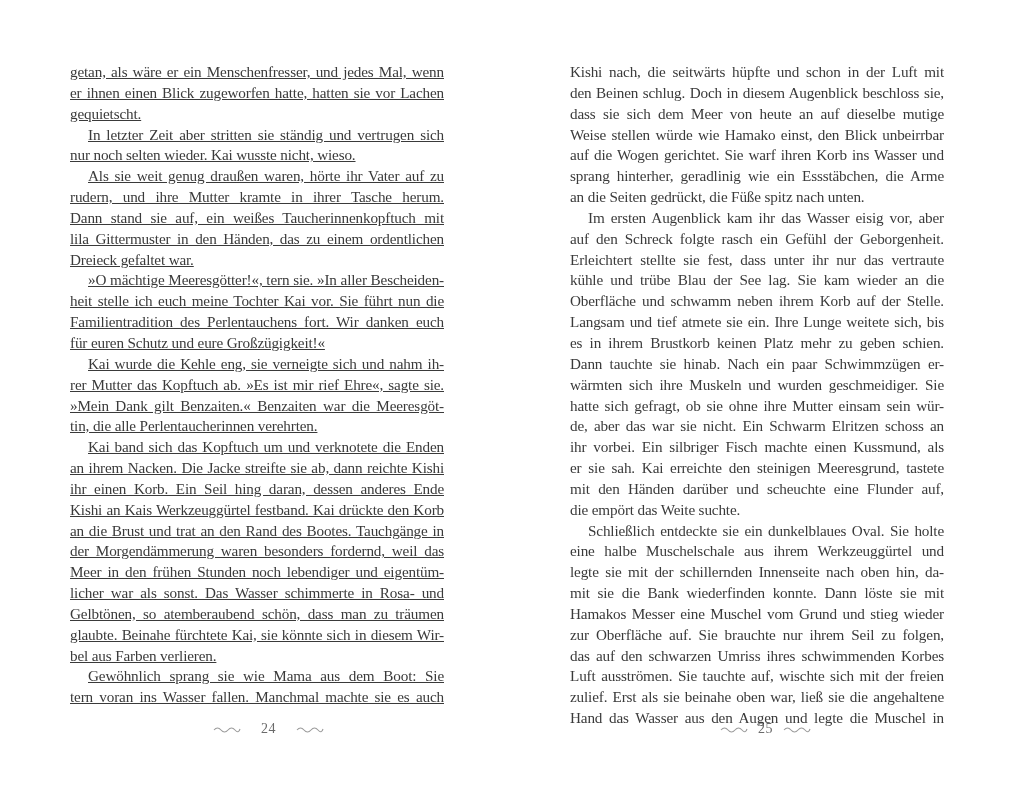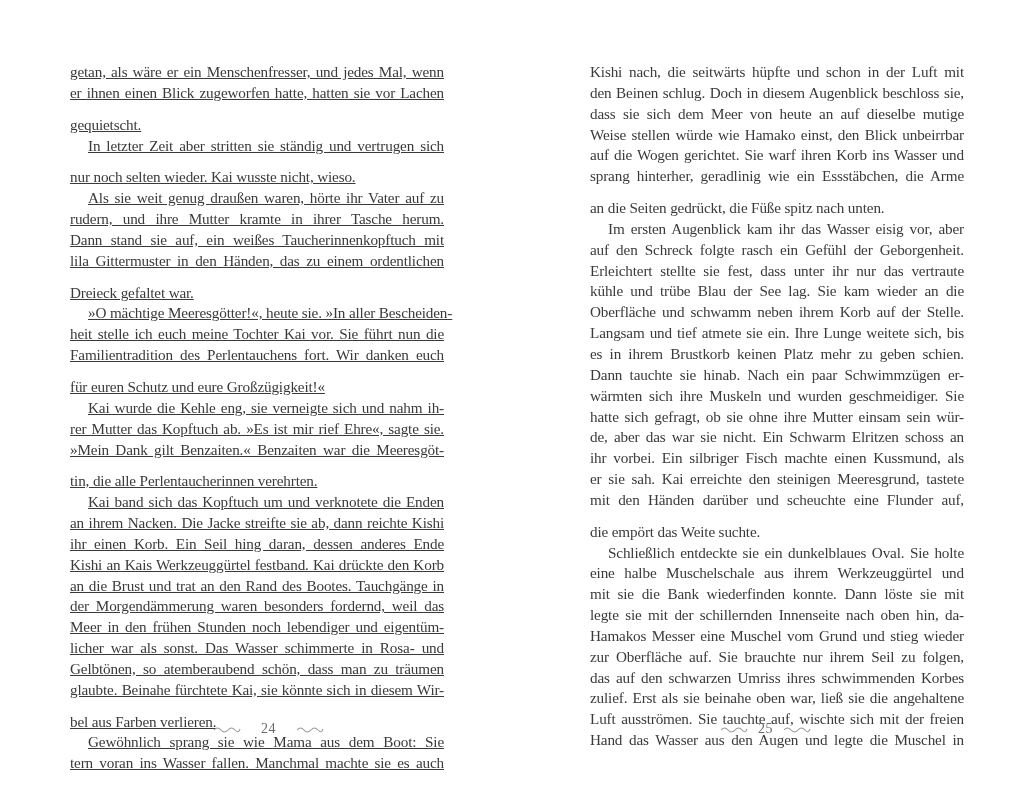--- a/index.html
+++ b/index.html
@@ -14,34 +14,33 @@
       overflow: hidden;
       font-family: "Liberation Serif", "DejaVu Serif", serif;
       color: #3a3a3a;
     }
     .page {
       position: absolute;
       top: 62px;
       width: 374px;
     }
     .page.left { left: 70px; text-decoration: underline; }
-    .page.right { left: 590px; }
+    .page.right { left: 570px; }
     .line {
       display: block;
       height: 20.85px;
       line-height: 20.85px;
       font-size: 15.2px;
       white-space: nowrap;
       text-align: justify;
       text-align-last: justify;
       letter-spacing: -0.15px;
     }
     .line.last {
       text-align-last: left;
-      margin-top: 11px;
     }
     .line.indent {
       text-indent: 18px;
     }
     .folio {
       position: absolute;
       top: 719px;
       height: 20px;
       display: flex;
       align-items: center;
@@ -69,21 +68,21 @@
     <span class="line">getan, als wäre er ein Menschenfresser, und jedes Mal, wenn</span>
     <span class="line">er ihnen einen Blick zugeworfen hatte, hatten sie vor Lachen</span>
     <span class="line last">gequietscht.</span>
     <span class="line indent">In letzter Zeit aber stritten sie ständig und vertrugen sich</span>
     <span class="line last">nur noch selten wieder. Kai wusste nicht, wieso.</span>
     <span class="line indent">Als sie weit genug draußen waren, hörte ihr Vater auf zu</span>
     <span class="line">rudern, und ihre Mutter kramte in ihrer Tasche herum.</span>
     <span class="line">Dann stand sie auf, ein weißes Taucherinnenkopftuch mit</span>
     <span class="line">lila Gittermuster in den Händen, das zu einem ordentlichen</span>
     <span class="line last">Dreieck gefaltet war.</span>
-    <span class="line indent">»O mächtige Meeresgötter!«, heute sie. »In aller Bescheiden-</span>
+    <span class="line indent">»O mächtige Meeresgötter!«, tern sie. »In aller Bescheiden-</span>
     <span class="line">heit stelle ich euch meine Tochter Kai vor. Sie führt nun die</span>
     <span class="line">Familientradition des Perlentauchens fort. Wir danken euch</span>
     <span class="line last">für euren Schutz und eure Großzügigkeit!«</span>
     <span class="line indent">Kai wurde die Kehle eng, sie verneigte sich und nahm ih-</span>
     <span class="line">rer Mutter das Kopftuch ab. »Es ist mir rief Ehre«, sagte sie.</span>
     <span class="line">»Mein Dank gilt Benzaiten.« Benzaiten war die Meeresgöt-</span>
     <span class="line last">tin, die alle Perlentaucherinnen verehrten.</span>
     <span class="line indent">Kai band sich das Kopftuch um und verknotete die Enden</span>
     <span class="line">an ihrem Nacken. Die Jacke streifte sie ab, dann reichte Kishi</span>
     <span class="line">ihr einen Korb. Ein Seil hing daran, dessen anderes Ende</span>
@@ -116,27 +115,27 @@
     <span class="line">Dann tauchte sie hinab. Nach ein paar Schwimmzügen er-</span>
     <span class="line">wärmten sich ihre Muskeln und wurden geschmeidiger. Sie</span>
     <span class="line">hatte sich gefragt, ob sie ohne ihre Mutter einsam sein wür-</span>
     <span class="line">de, aber das war sie nicht. Ein Schwarm Elritzen schoss an</span>
     <span class="line">ihr vorbei. Ein silbriger Fisch machte einen Kussmund, als</span>
     <span class="line">er sie sah. Kai erreichte den steinigen Meeresgrund, tastete</span>
     <span class="line">mit den Händen darüber und scheuchte eine Flunder auf,</span>
     <span class="line last">die empört das Weite suchte.</span>
     <span class="line indent">Schließlich entdeckte sie ein dunkelblaues Oval. Sie holte</span>
     <span class="line">eine halbe Muschelschale aus ihrem Werkzeuggürtel und</span>
+    <span class="line">legte sie mit der schillernden Innenseite nach oben hin, da-</span>
     <span class="line">mit sie die Bank wiederfinden konnte. Dann löste sie mit</span>
-    <span class="line">legte sie mit der schillernden Innenseite nach oben hin, da-</span>
     <span class="line">Hamakos Messer eine Muschel vom Grund und stieg wieder</span>
     <span class="line">zur Oberfläche auf. Sie brauchte nur ihrem Seil zu folgen,</span>
     <span class="line">das auf den schwarzen Umriss ihres schwimmenden Korbes</span>
+    <span class="line">Luft ausströmen. Sie tauchte auf, wischte sich mit der freien</span>
     <span class="line">zulief. Erst als sie beinahe oben war, ließ sie die angehaltene</span>
-    <span class="line">Luft ausströmen. Sie tauchte auf, wischte sich mit der freien</span>
     <span class="line">Hand das Wasser aus den Augen und legte die Muschel in</span>
   </div>
 
 <div class="folio left">
   <svg class="wave" viewBox="0 0 28 8">
     <path d="M1 5 Q4.5 1 8 5 T15 5 T22 5 T27 4" fill="none" stroke="#9a9a9a" stroke-width="1.1"></path>
   </svg>
   <span class="folio-num">24</span>
   <svg class="wave" viewBox="0 0 28 8">
     <path d="M1 5 Q4.5 1 8 5 T15 5 T22 5 T27 4" fill="none" stroke="#9a9a9a" stroke-width="1.1"></path>

